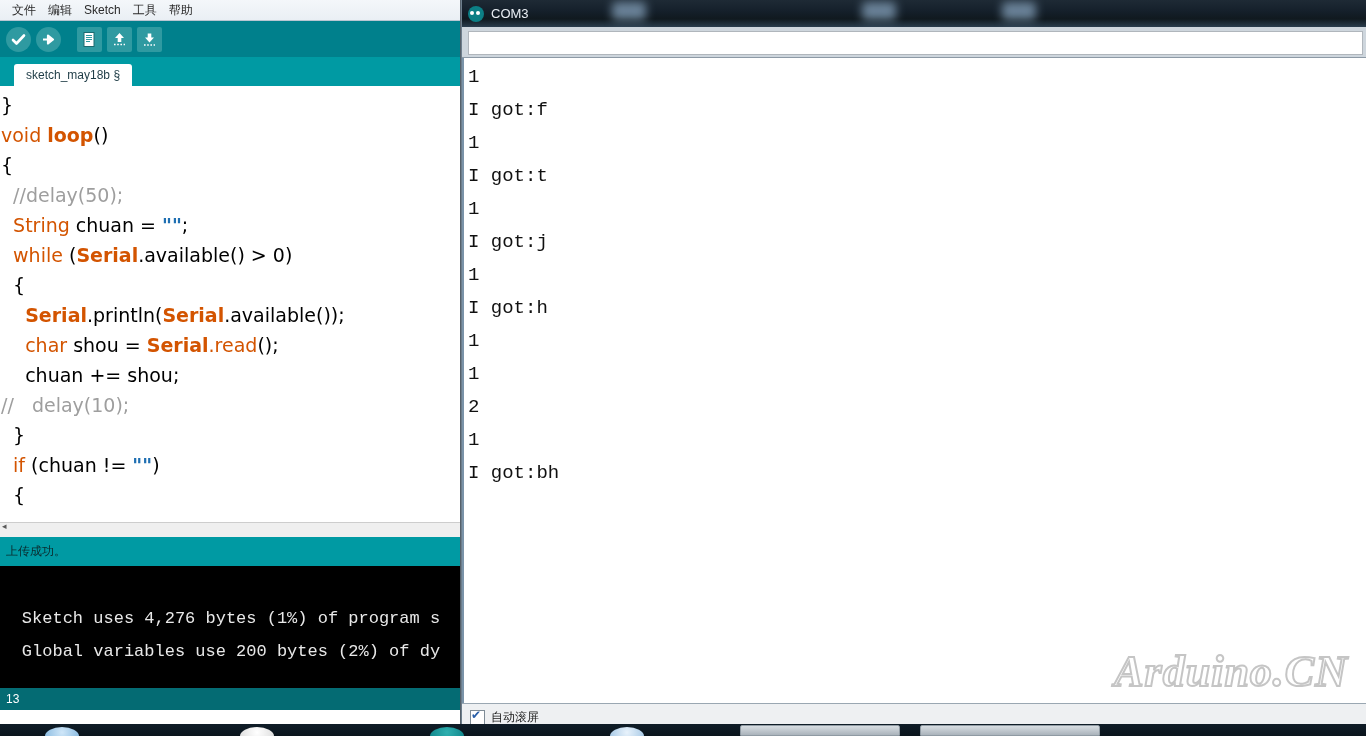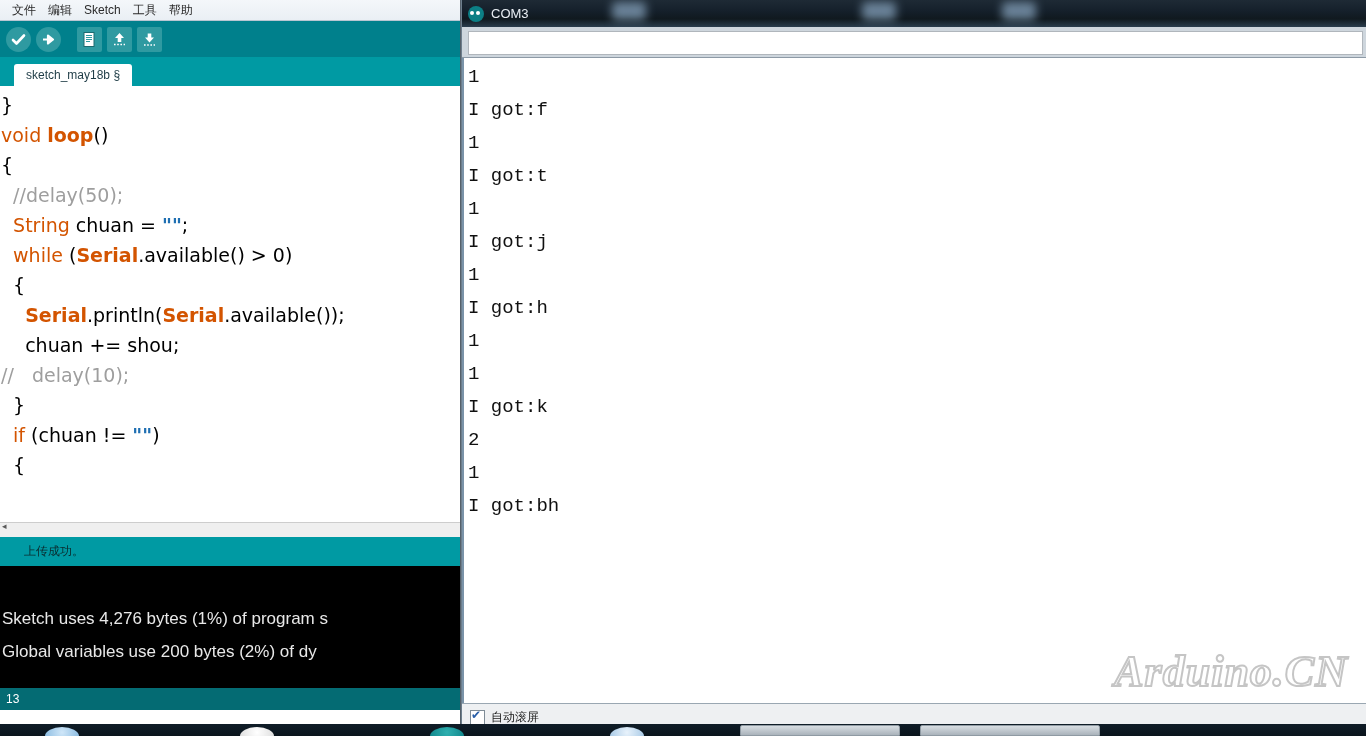--- a/index.html
+++ b/index.html
@@ -159,42 +159,43 @@
     left: 2px; top: -2px;
     font-size: 9px;
     color: #5a5a5a;
   }
 
   .status-strip {
     height: 29px;
     background: #009aa3;
     display: flex;
     align-items: center;
-    padding-left: 24px;
+    padding-left: 6px;
     box-sizing: border-box;
   }
   .status-text {
     font-size: 12px;
     color: #0a2b2e;
     white-space: nowrap;
   }
 
   .console {
     height: 122px;
     background: #000000;
     padding: 36px 0 0 2px;
     box-sizing: border-box;
     overflow: hidden;
   }
   .console-line {
-    font-family: Liberation Sans, sans-serif;
+    font-family: Liberation Mono, monospace;
     font-size: 17px;
     line-height: 33px;
     color: #e8e8e8;
     white-space: pre;
+    text-align: center;
   }
 
   .ide-footer {
     height: 22px;
     background: #046b73;
     display: flex;
     align-items: center;
     padding-left: 6px;
     box-sizing: border-box;
   }
@@ -432,20 +433,21 @@
     <div class="code-area">
       <div id="code-lines-host">
           <div class="code-line"><span>}</span></div>
           <div class="code-line"><span class="kw">void </span><span class="kw-b">loop</span><span>()</span></div>
           <div class="code-line"><span>{</span></div>
           <div class="code-line"><span class="cmt">  //delay(50);</span></div>
           <div class="code-line"><span class="kw">  String </span><span>chuan = </span><span class="lit">""</span><span>;</span></div>
           <div class="code-line"><span class="kw">  while </span><span>(</span><span class="kw-b">Serial</span><span>.available() &gt; 0)</span></div>
           <div class="code-line"><span>  {</span></div>
           <div class="code-line"><span>    </span><span class="kw-b">Serial</span><span>.println(</span><span class="kw-b">Serial</span><span>.available());</span></div>
+          <div class="code-line"><span>    </span><span class="kw">char </span><span>shou = </span><span class="kw-b">Serial</span><span class="kw">.read</span><span>();</span></div>
           <div class="code-line"><span>    chuan += shou;</span></div>
           <div class="code-line"><span class="cmt">//   delay(10);</span></div>
           <div class="code-line"><span>  }</span></div>
           <div class="code-line"><span class="kw">  if </span><span>(chuan != </span><span class="lit">""</span><span>)</span></div>
           <div class="code-line"><span>  {</span></div>
         </div>
     </div>
 
     <div class="code-hscroll"></div>
 
@@ -483,21 +485,20 @@
           <div class="sm-line">1</div>
           <div class="sm-line">I got:f</div>
           <div class="sm-line">1</div>
           <div class="sm-line">I got:t</div>
           <div class="sm-line">1</div>
           <div class="sm-line">I got:j</div>
           <div class="sm-line">1</div>
           <div class="sm-line">I got:h</div>
           <div class="sm-line">1</div>
           <div class="sm-line">1</div>
-          <div class="sm-line">I got:k</div>
           <div class="sm-line">2</div>
           <div class="sm-line">1</div>
           <div class="sm-line">I got:bh</div>
         </div>
       <div class="watermark">Arduino.CN</div>
     </div>
 
     <div class="sm-footer">
       <div class="sm-check"></div>
       <div class="sm-check-label">自动滚屏</div>

